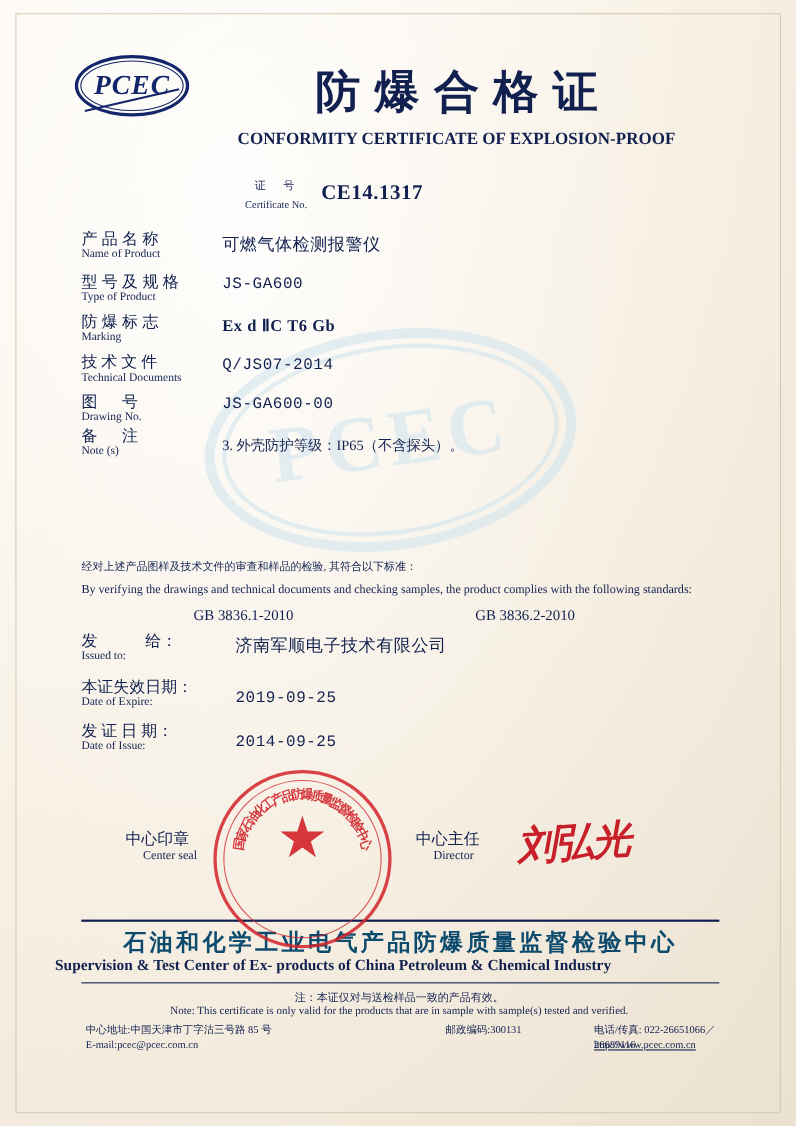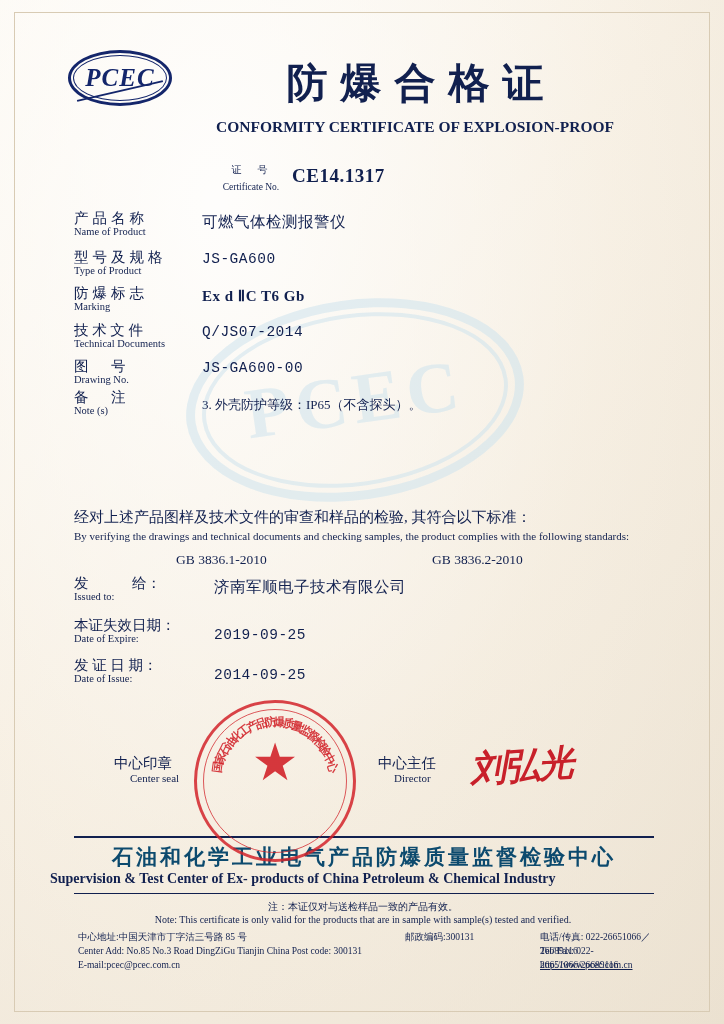--- a/index.html
+++ b/index.html
@@ -235,21 +235,21 @@
     line-height: 26px;
     color: #11204f;
     font-family: "Liberation Serif", serif;
   }
 
   
   .stmt-cn {
     position: absolute;
     left: 74px;
     top: 508px;
-    font-size: 15px;
+    font-size: 10px;
     color: #11204f;
     font-family: "Liberation Serif", serif;
   }
   .stmt-en {
     position: absolute;
     left: 74px;
     top: 530px;
     font-size: 11px;
     color: #11204f;
     font-family: "Liberation Serif", serif;
@@ -618,23 +618,19 @@
     <div class="note-cn">注：本证仅对与送检样品一致的产品有效。</div>
     <div class="note-en">Note: This certificate is only valid for the products that are in sample with sample(s) tested and verified.</div>
 
     <div class="contact">
       <div class="row">
         <span class="left">中心地址:中国天津市丁字沽三号路 85 号</span>
         <span class="mid">邮政编码:300131</span>
         <span class="right">电话/传真: 022-26651066／26689116</span>
       </div>
       <div class="row">
-        <span class="left">Center Add: No.85 No.3 Road DingZiGu Tianjin China Post code: 300131</span>
-        <span class="right">Tel/ Fax: 022-26651066/26689116</span>
-      </div>
-      <div class="row">
         <span class="left">E-mail:pcec@pcec.com.cn</span>
         <span class="url">http://www.pcec.com.cn</span>
       </div>
     </div>
 
   </div>
 </div>
 
 </body></html>

